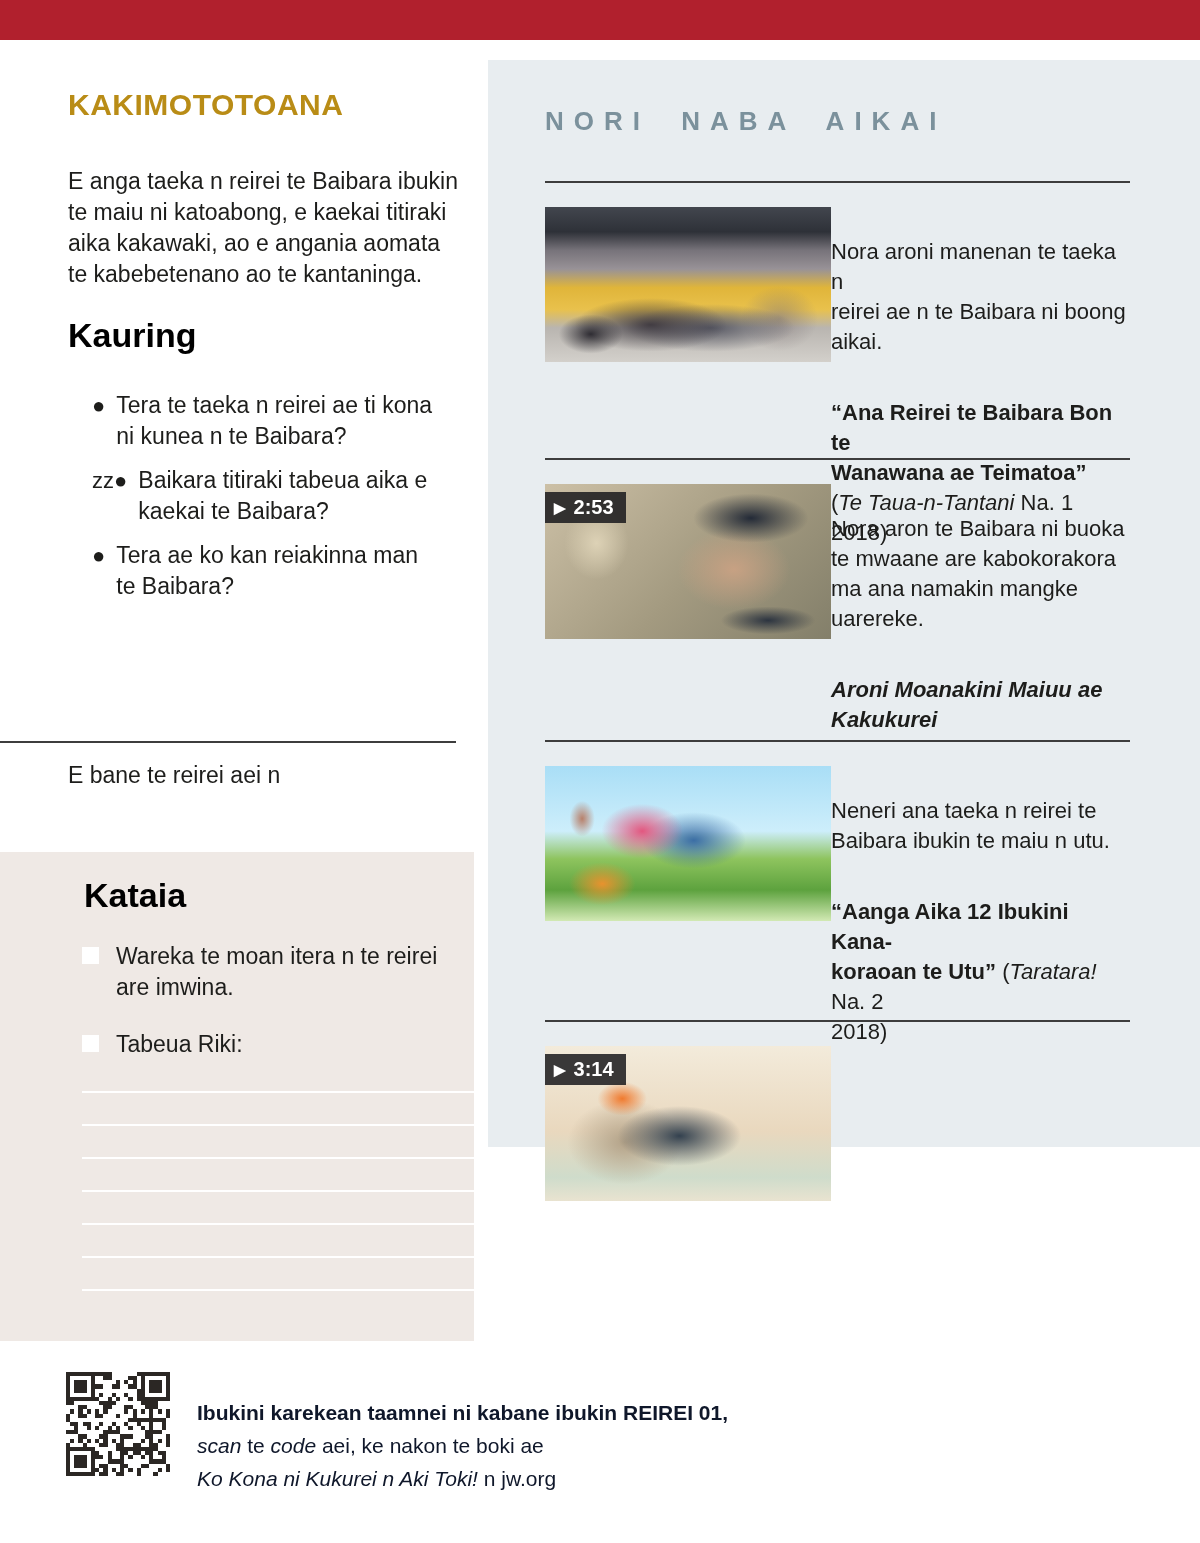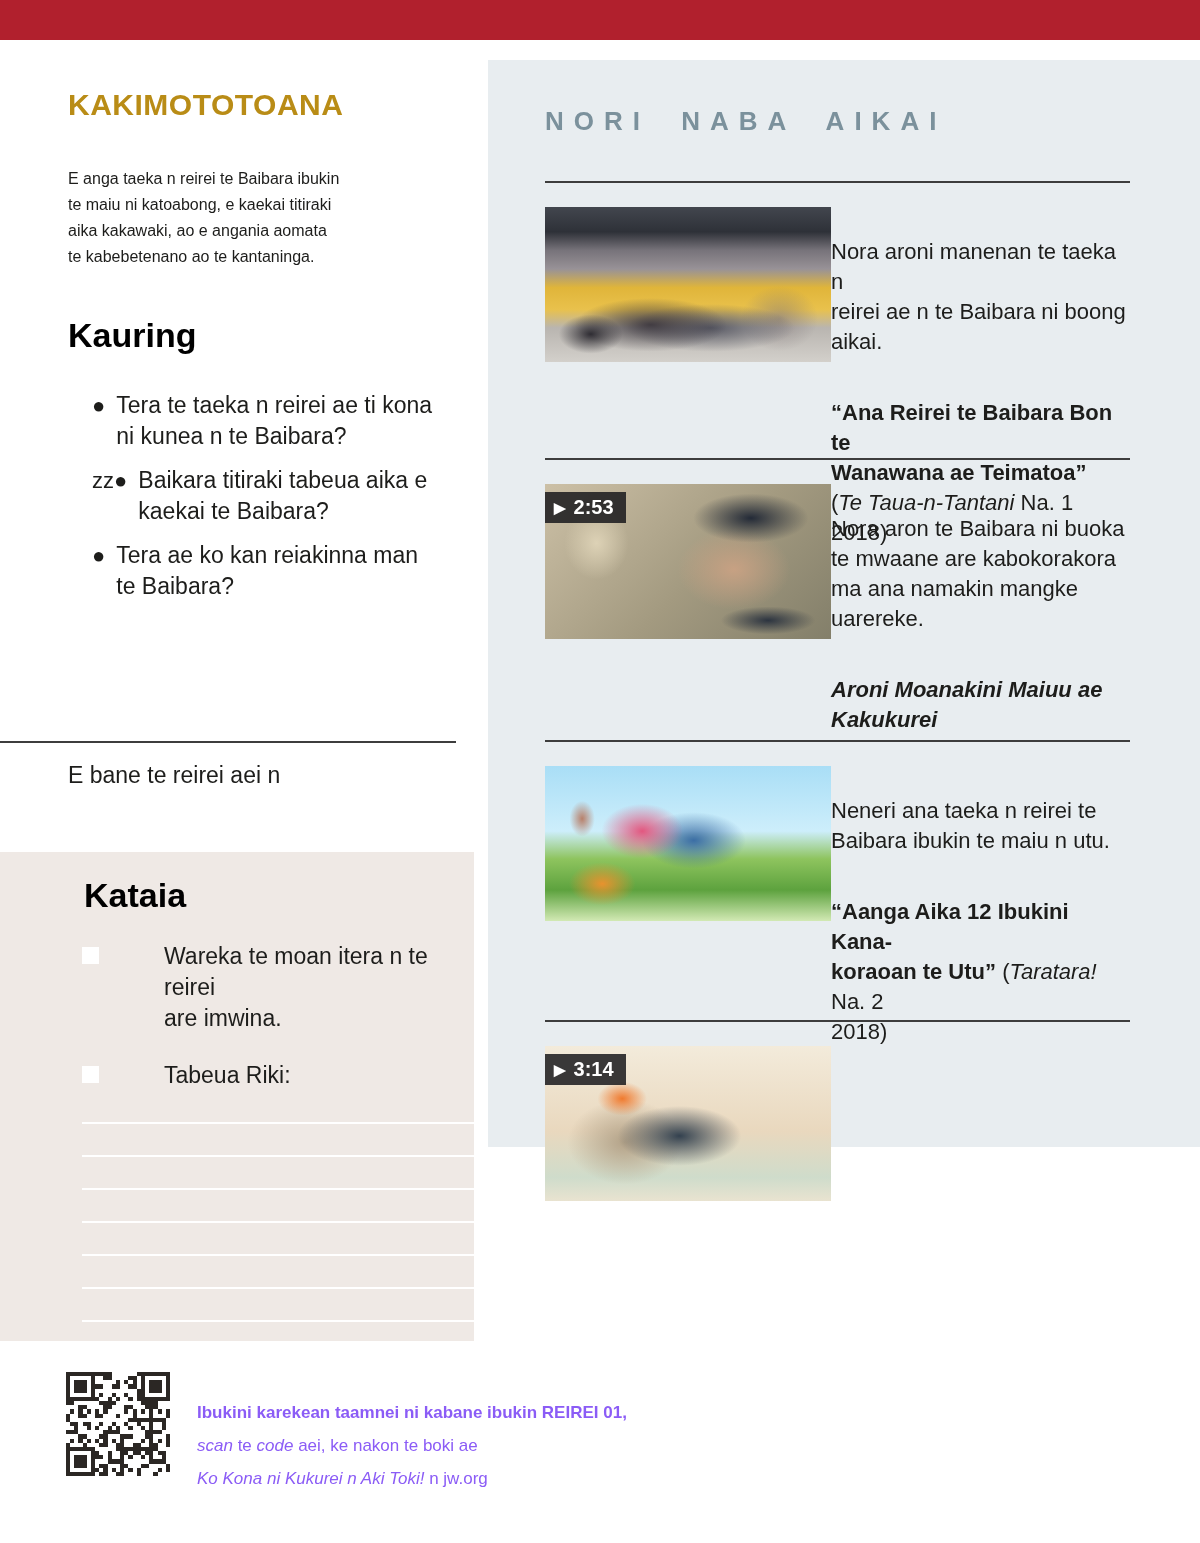--- a/index.html
+++ b/index.html
@@ -5,35 +5,35 @@
   html,body{margin:0;padding:0;background:#ffffff;}
   .page{position:relative;width:1200px;height:1543px;background:#ffffff;overflow:hidden;
         font-family:"Liberation Sans", sans-serif;color:#1d1d1b;}
 
   
   .top-bar{position:absolute;left:0;top:0;width:1200px;height:40px;background:#b1202d;}
 
   
   .headline{position:absolute;left:68px;top:88px;font-size:30px;font-weight:700;
             letter-spacing:.5px;color:#b98c16;}
-  .intro{position:absolute;left:68px;top:166px;width:430px;font-size:16px;line-height:26px;
+  .intro{position:absolute;left:68px;top:166px;width:430px;font-size:23px;line-height:31px;
          white-space:pre-line;}
   .sub-heading{font-size:34px;font-weight:600;color:#000000;}
   .kauring{position:absolute;left:68px;top:316px;}
   .bullet-list{position:absolute;left:92px;top:390px;width:400px;}
   .bullet-item{display:flex;margin-bottom:13px;}
   .bullet-marker{flex:none;font-size:22px;line-height:31px;padding-right:11px;}
   .bullet-text{font-size:23px;line-height:31px;white-space:pre-line;width:345px;}
   .left-rule{position:absolute;left:0;top:741px;width:456px;height:2px;background:#3d3d3d;}
   .ebane{position:absolute;left:68px;top:760px;font-size:23px;line-height:31px;}
 
   
   .note-box{position:absolute;left:0;top:852px;width:458px;height:489px;background:#efe9e5;padding-left:16px;}
   .note-box .sub-heading{margin:24px 0 0 68px;}
-  .check-row{display:flex;margin:26px 0 0 66px;gap:48px;}
+  .check-row{display:flex;margin:26px 0 0 66px;}
   .checkbox{flex:none;width:17px;height:17px;background:#ffffff;margin-top:6px;}
   .check-label{font-size:23px;line-height:31px;white-space:pre-line;margin-left:17px;width:340px;}
   .write-lines{margin:15px 0 0 66px;width:392px;}
   .wline{height:2px;background:#ffffff;margin-top:31px;}
 
   
   .right-panel{position:absolute;left:488px;top:60px;width:712px;height:1087px;background:#e8edf0;}
   .panel-heading{position:absolute;left:57px;top:46px;font-size:26px;font-weight:700;
                  color:#7b919c;letter-spacing:10px;word-spacing:14px;}
   .r-item{position:absolute;left:57px;width:585px;}
@@ -68,22 +68,22 @@
     radial-gradient(closest-side at 13% 34%, #b8806a, rgba(184,128,106,0) 34%),
     linear-gradient(180deg,#a9def6 0%,#cdeefb 42%,#8ec45e 60%,#5da23e 80%,#d2e9b4 100%);}
   .scene-couch{background:
     radial-gradient(closest-side at 27% 34%, #f07a2e, rgba(240,122,46,0) 32%),
     radial-gradient(closest-side at 47% 58%, #33414f, rgba(51,65,79,0) 46%),
     radial-gradient(closest-side at 28% 62%, #b3a288, rgba(179,162,136,0) 72%),
     linear-gradient(180deg,#f3ebdb 0%,#e9d8be 55%,#cfdccb 85%,#e9e3d0 100%);}
 
   
   .qr{position:absolute;left:66px;top:1372px;width:104px;height:104px;}
-  .footer-text{position:absolute;left:197px;top:1396px;font-size:17px;line-height:33px;
-               color:#8b5cf6;width:680px;}
+  .footer-text{position:absolute;left:197px;top:1396px;font-size:21px;line-height:33px;
+               color:#0f172a;width:680px;}
   .f1{font-weight:700;}
 </style>
 </head>
 <body>
 
 <div class="page">
 
   <div class="top-bar"></div>
 
   <div class="headline">KAKIMOTOTOANA</div>

